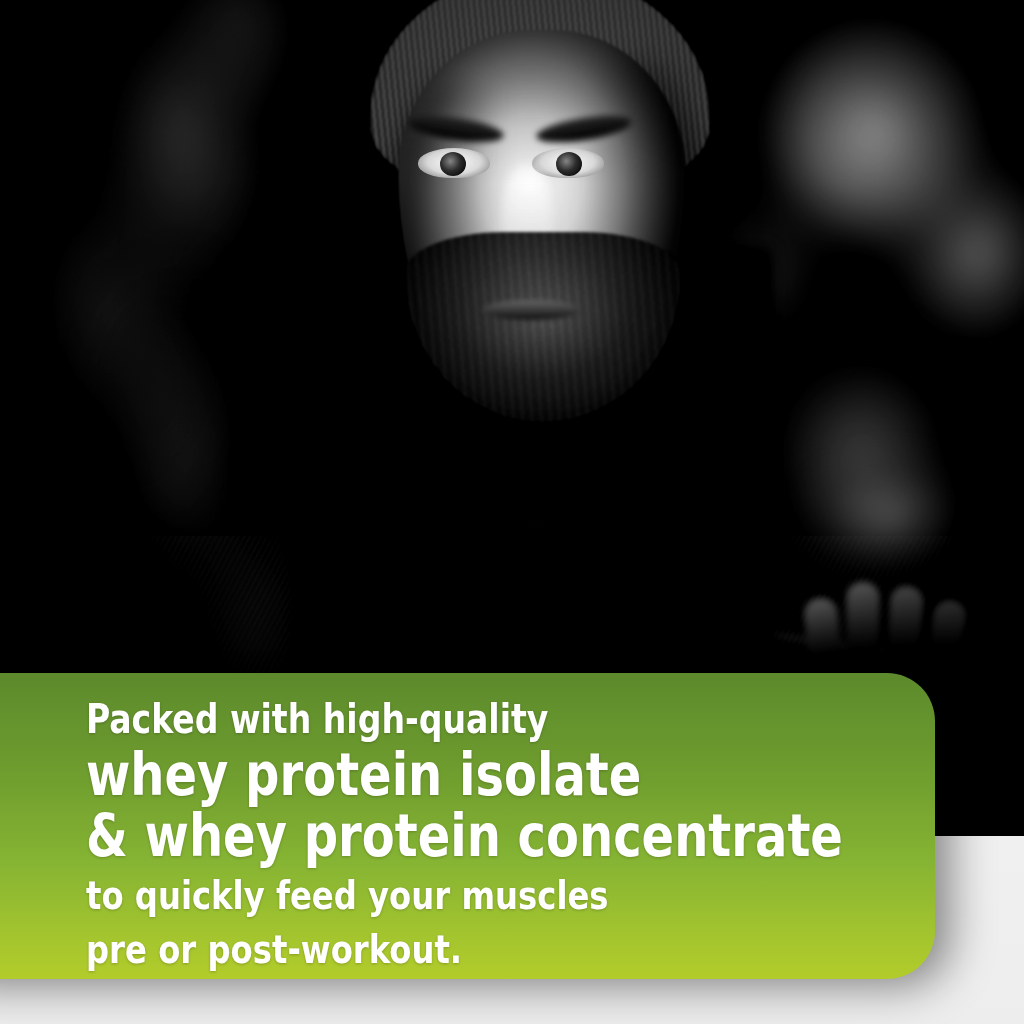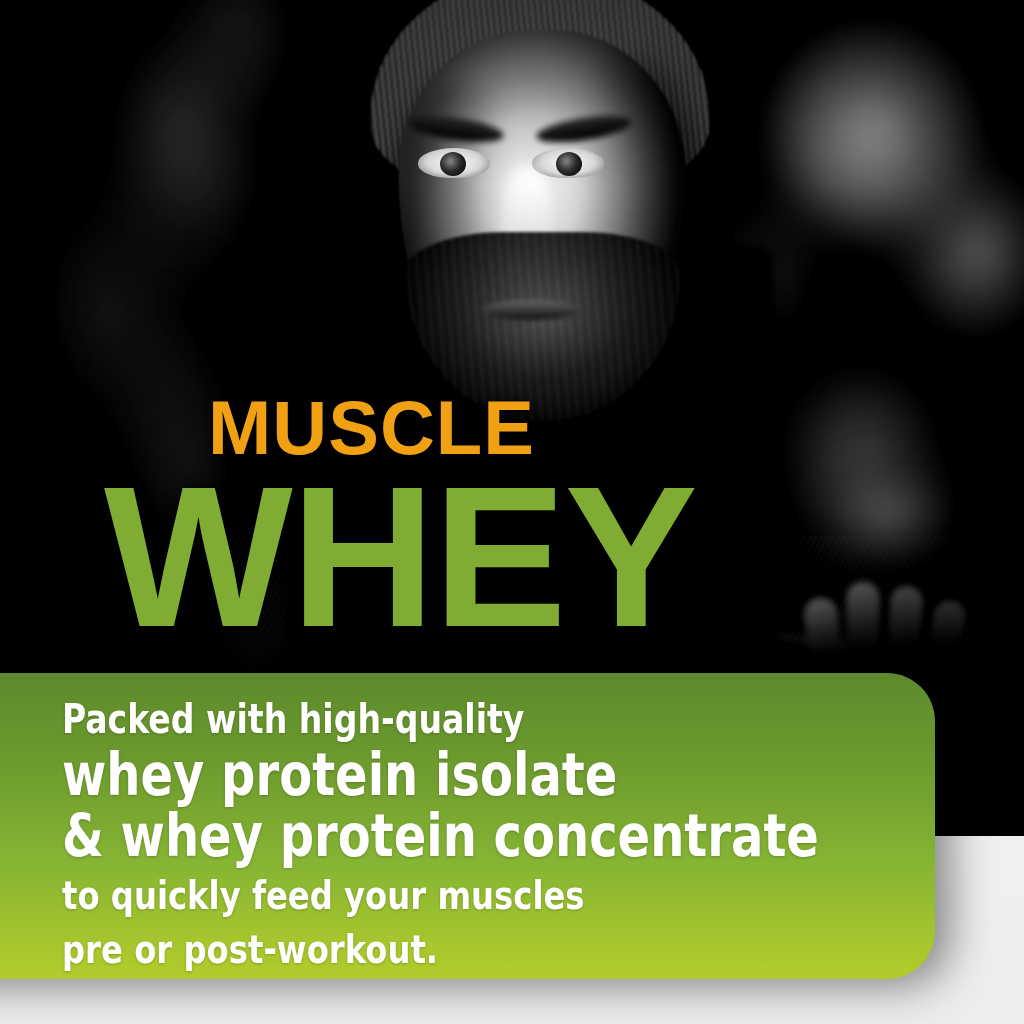--- a/index.html
+++ b/index.html
@@ -194,21 +194,21 @@
     filter:blur(22px);
     z-index:6;
   }
   .panel {
     position:absolute; left:0; top:673px; width:935px; height:306px;
     border-radius:0 48px 48px 0;
     background:linear-gradient(180deg,#5c8a2c 0%,#6d9b2e 30%,#86b433 62%,#a6c62e 88%,#b2cc2a 100%);
     z-index:7;
     overflow:hidden;
   }
-  .panel-copy { padding:26px 0 0 62px; color:#ffffff; }
+  .panel-copy { padding:26px 0 0 86px; color:#ffffff; }
   .panel-copy .line {
     line-height:1.02; white-space:nowrap;
     text-shadow:0 1px 3px rgba(0,0,0,.22);
     font-family:"DejaVu Sans Condensed","Liberation Sans Narrow","Liberation Sans", sans-serif;
     font-weight:700; font-stretch:condensed;
     transform:scaleX(.92); transform-origin:left center;
   }
   .panel-copy .l1 { font-size:40px; margin-bottom:6px; }
   .panel-copy .l2 { font-size:58px; margin-bottom:2px; }
   .panel-copy .l3 { font-size:58px; margin-bottom:10px; }
@@ -249,24 +249,20 @@
       <div class="iris l"></div>
       <div class="iris r"></div>
       <div class="nose"></div>
       <div class="beard"></div>
       <div class="lips"></div>
     </div>
 
     <div class="vignette"></div>
   </div>
 
-  <div class="headlines">
-    <div class="kicker">MUSCLE</div>
-    <div class="wordmark">WHEY</div>
-  </div>
 
   <div class="panel-shadow"></div>
 
   <div class="panel">
     <div class="panel-copy">
       <div class="line l1">Packed with high-quality</div>
       <div class="line l2">whey protein isolate</div>
       <div class="line l3">&amp; whey protein concentrate</div>
       <div class="line l4">to quickly feed your muscles</div>
       <div class="line l5">pre or post-workout.</div>

